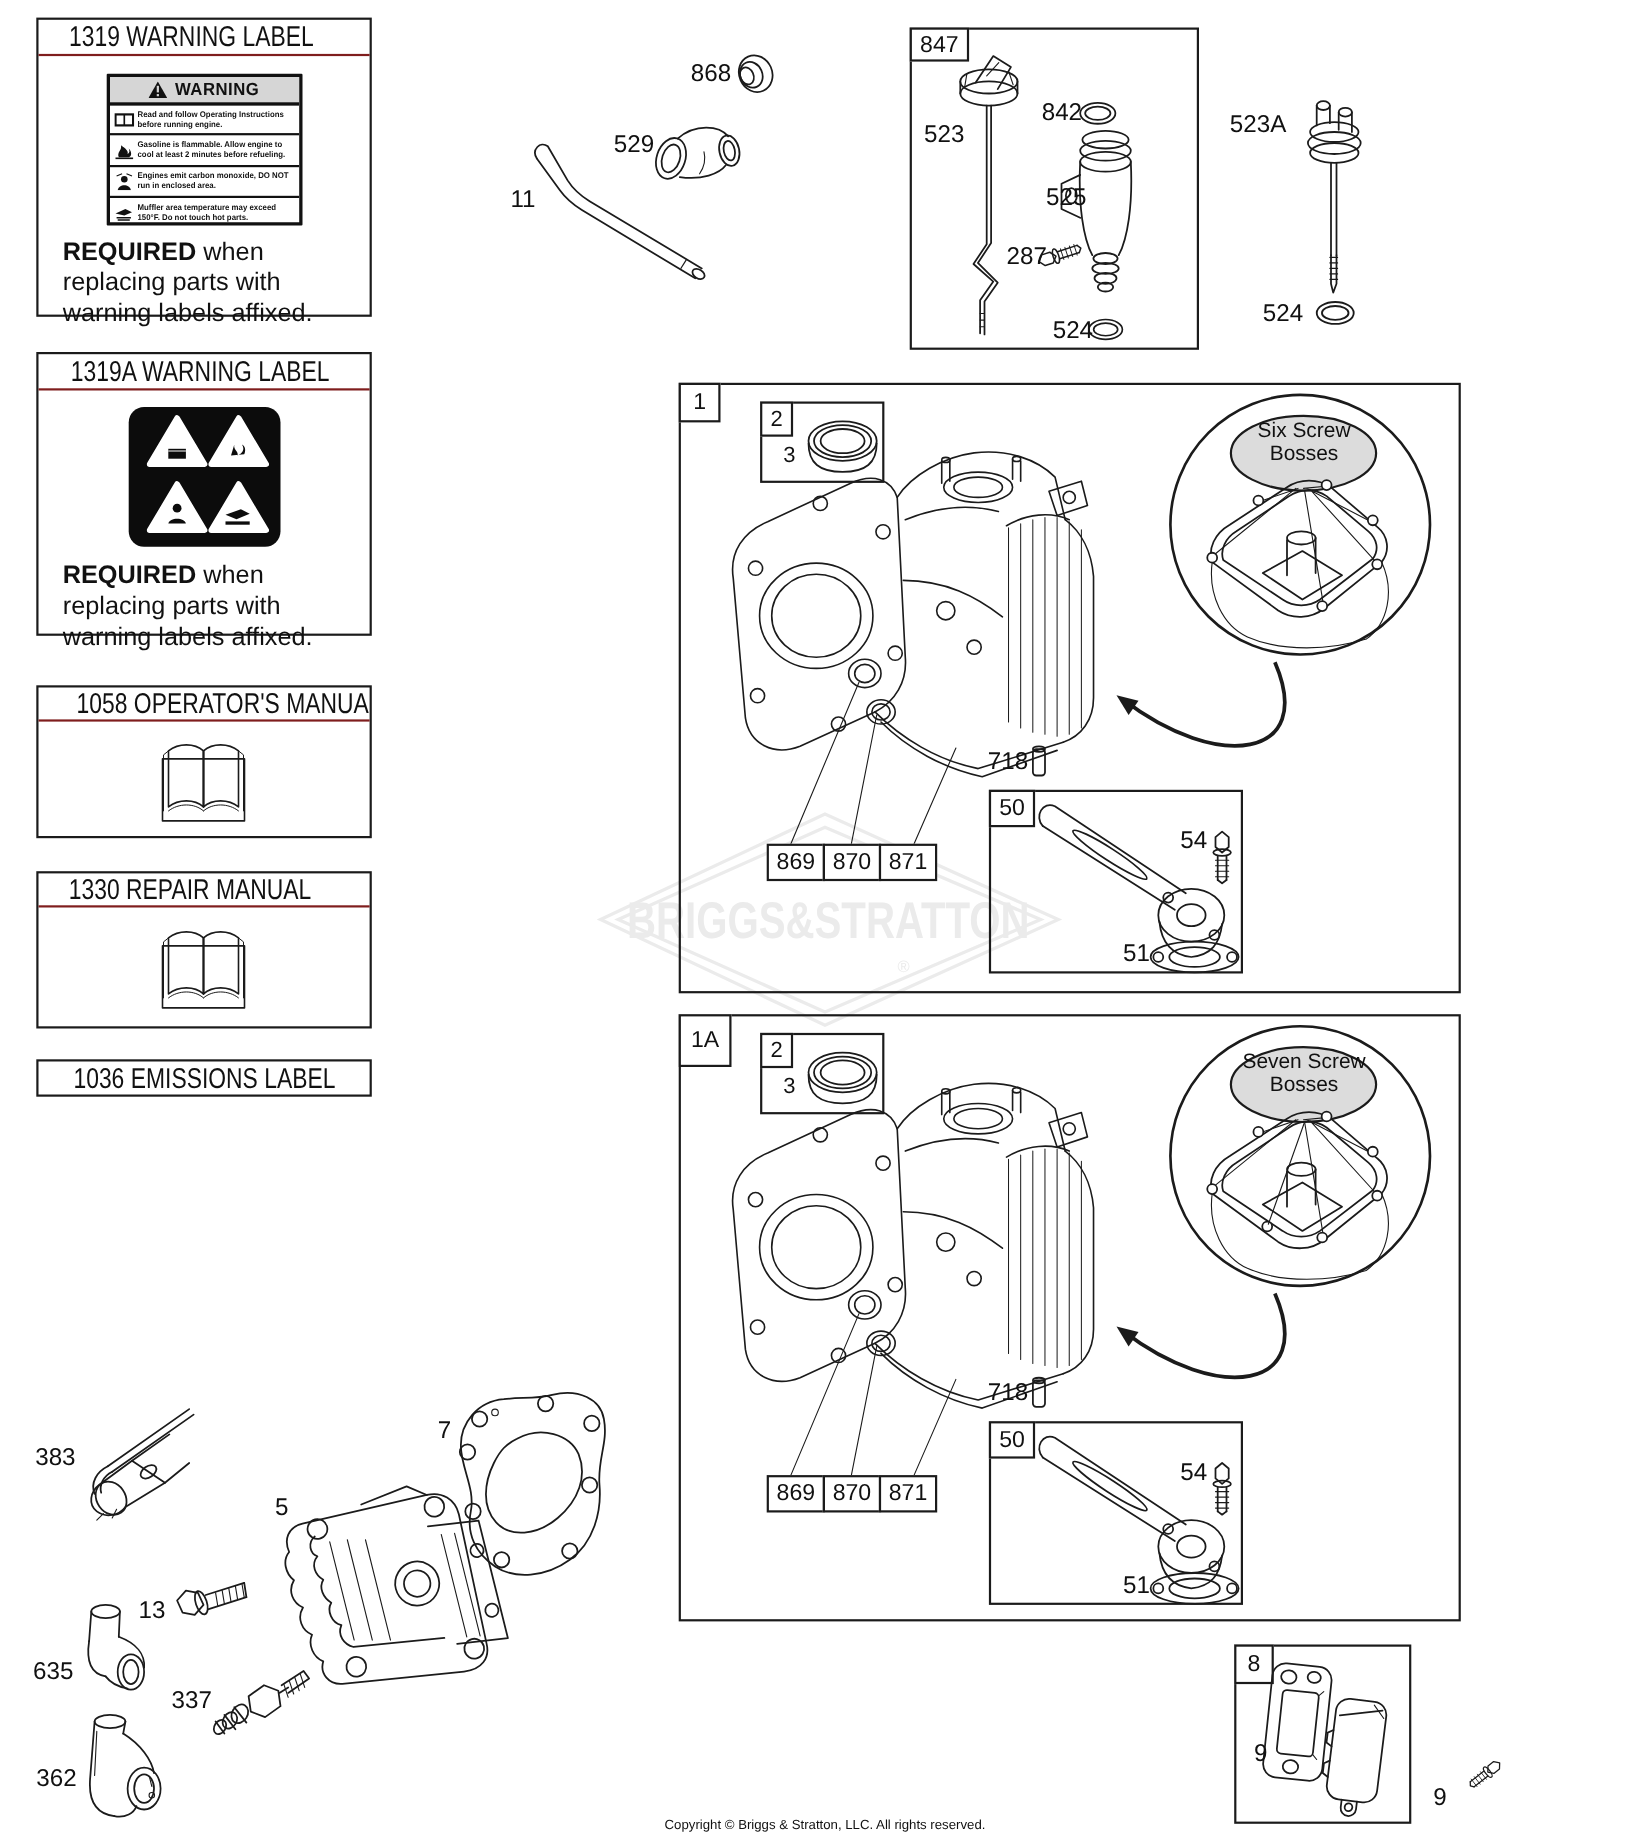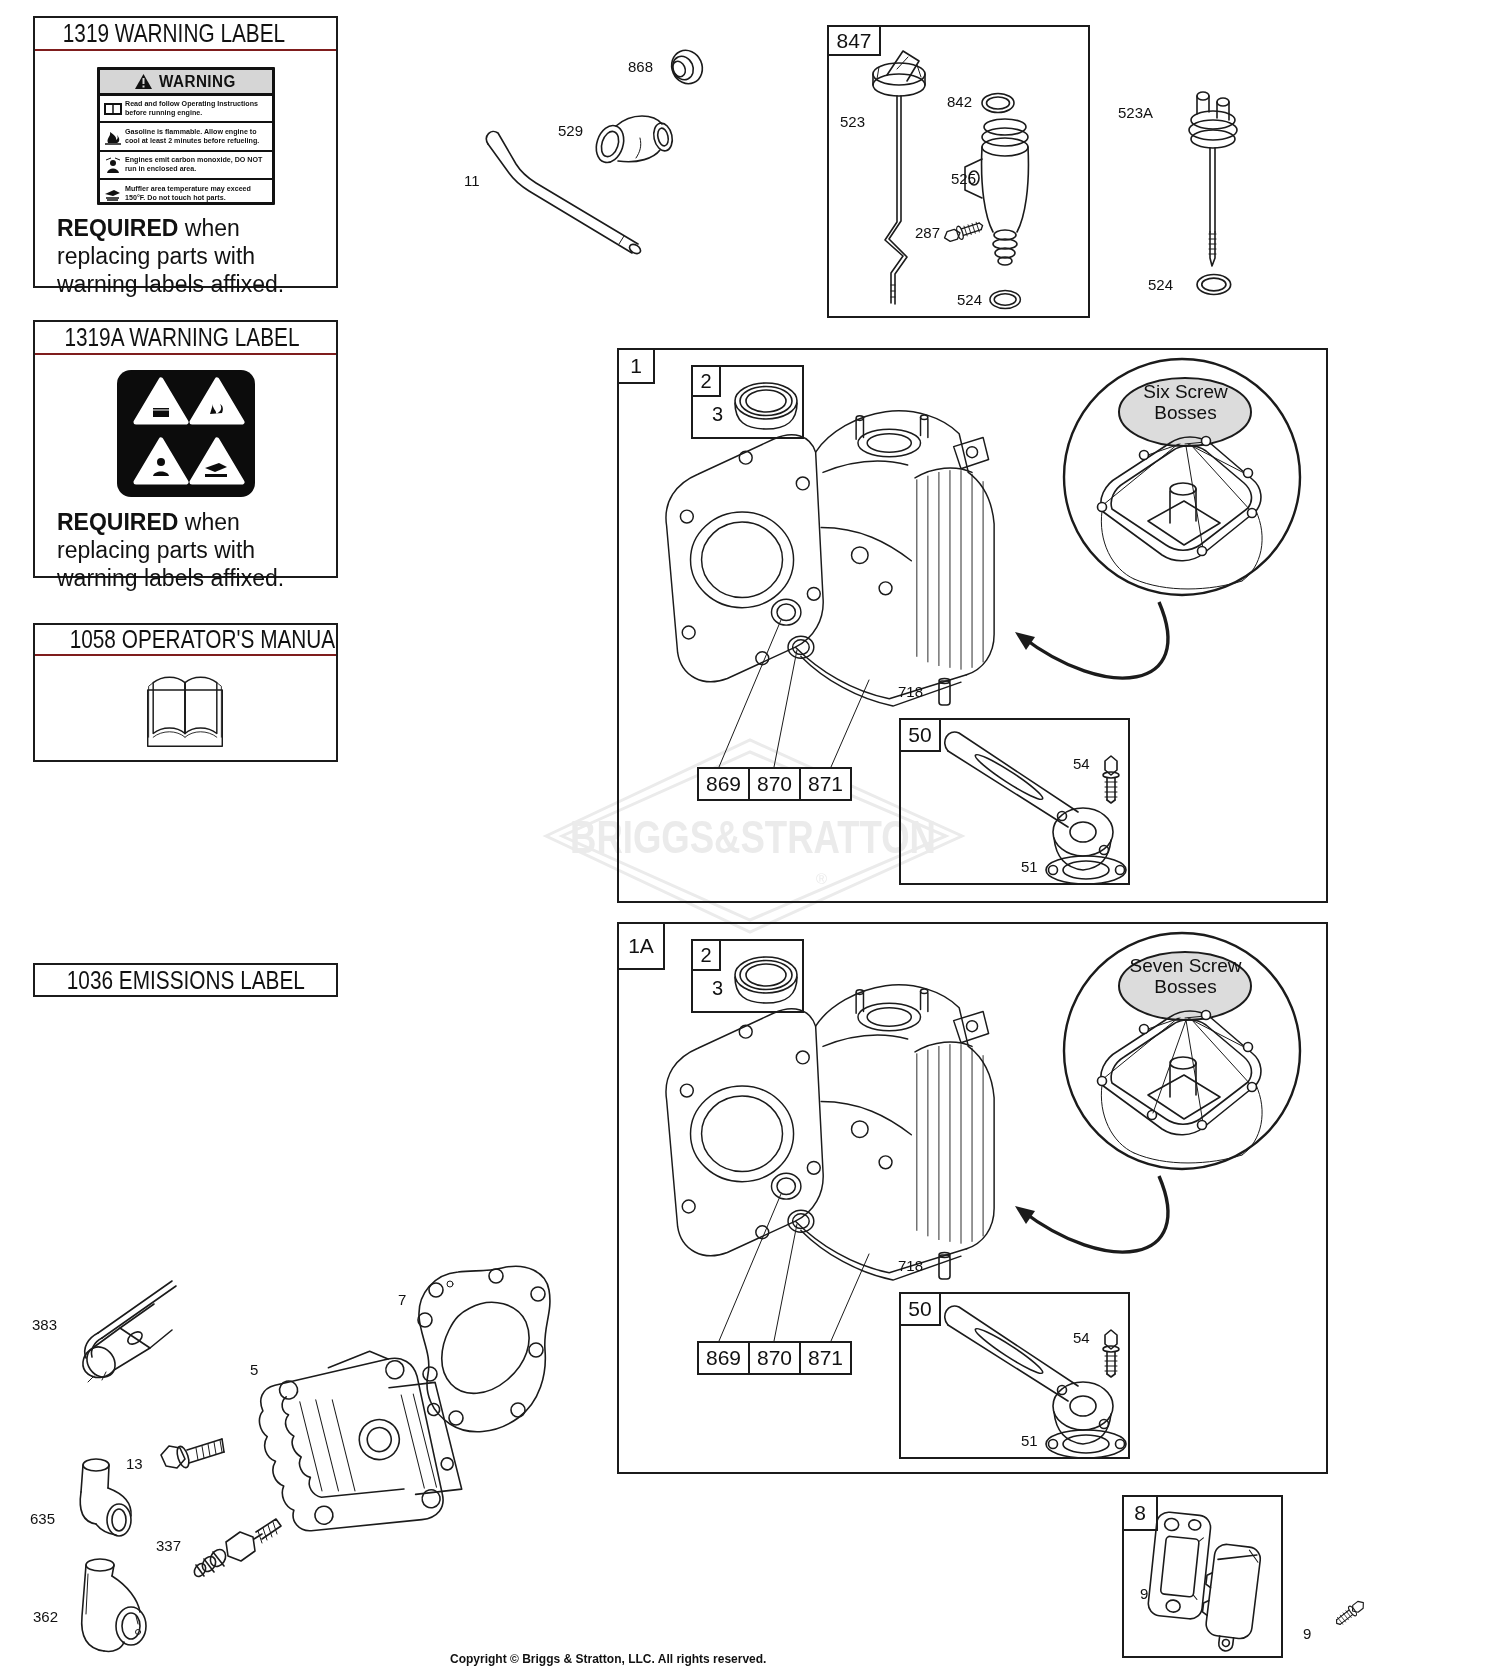--- a/index.html
+++ b/index.html
@@ -3,21 +3,21 @@
 <meta charset="utf-8">
 <style>
   html,body{margin:0;padding:0;background:#fff}
   #page{position:relative;width:1500px;height:1677px;background:#fff;overflow:hidden;
         font-family:"Liberation Sans",sans-serif;color:#111}
   .panel{position:absolute;border:2px solid #1b1b1b;background:transparent;box-sizing:border-box}
   .ptitle{border-bottom:2px solid #7f1d1d;text-align:left;overflow:hidden;height:31px}
   .ptitle span,.bartitle span{display:inline-block;white-space:nowrap;transform:scaleX(.8);
         transform-origin:50% 50%;font-size:26px;line-height:30px}
   .bartitle{text-align:center;height:30px}
-  .co{position:absolute;font-size:15px;line-height:22px;white-space:nowrap;color:#111}
+  .co{position:absolute;font-size:22px;line-height:22px;white-space:nowrap;color:#111}
   .cl{position:absolute;left:-2px;top:-2px;border:2px solid #1b1b1b;background:#fff;
       display:flex;align-items:center;justify-content:center;font-size:21px;box-sizing:border-box}
   .la{position:absolute;overflow:visible}
   .la .s{fill:none;stroke:#1b1b1b;stroke-width:1.6;stroke-linecap:round;stroke-linejoin:round}
   .la .t{fill:none;stroke:#1b1b1b;stroke-width:1;stroke-linecap:round}
   .la .f{fill:#1b1b1b;stroke:none}
   .la .fw{fill:#fff;stroke:#1b1b1b;stroke-width:1.6}
   .la .fg{fill:#dcdcdc;stroke:#1b1b1b;stroke-width:2}
   .req{position:absolute;font-size:23px;line-height:28px}
   .req b{font-weight:700}
@@ -28,22 +28,22 @@
   .cells div:first-child{margin-left:0}
   .wl{position:absolute;border:3px solid #111;border-radius:1px;overflow:hidden;background:#fff;box-sizing:border-box}
   .wl-h{height:23px;background:#d6d6d6;display:flex;align-items:center;justify-content:center;gap:5px;border-bottom:3px solid #111}
   .wl-h b{font-size:16px;transform:scaleX(.95);letter-spacing:.5px}
   .wl-row{display:flex;align-items:center}
   .wl-row + .wl-row{border-top:2.5px solid #111}
   .wl-ic{width:25px;min-width:25px;display:flex;align-items:center;justify-content:center}
   .wl-tx{font-size:7.5px;font-weight:700;line-height:8.6px;padding:2px 2px 2px 0;
          transform:scaleX(.95);transform-origin:0 50%}
   .bl{position:absolute;background:#0c0c0c;border-radius:14px}
-  .copyright{position:absolute;left:450px;top:1652px;width:600px;text-align:left;
-         font-size:12px;font-weight:700}
+  .copyright{position:absolute;left:450px;top:1652px;width:600px;text-align:center;
+         font-size:12px;font-weight:400}
 </style>
 </head>
 <body>
 
 <div id="page">
 
   <svg class="la" width="0" height="0" style="position:absolute">
     <defs>
       <g id="g-ck">
         <path class="s" d="M30,178 C26,152 40,132 64,122 L146,84 C168,74 186,80 192,98 L200,256 C202,280 190,300 170,310 L96,344 C70,354 46,342 42,316 Z"></path>
@@ -220,20 +220,26 @@
     </div>
   </div>
 
   <div class="panel" style="left:33px;top:623px;width:305px;height:139px">
     <div class="ptitle" style="height:29px"><span style="line-height:28px">1058 OPERATOR'S MANUAL</span></div>
     <svg class="la" style="left:100px;top:43px" width="100" height="82" viewBox="0 0 110 90">
         <use href="#g-book"></use>
       </svg>
   </div>
 
+  <div class="panel" style="left:33px;top:792px;width:305px;height:143px">
+    <div class="ptitle" style="height:29px"><span style="line-height:28px">1330 REPAIR MANUAL</span></div>
+    <svg class="la" style="left:100px;top:44px" width="100" height="82" viewBox="0 0 110 90">
+        <use href="#g-book"></use>
+      </svg>
+  </div>
 
   <div class="panel" style="left:33px;top:963px;width:305px;height:34px">
     <div class="bartitle"><span>1036 EMISSIONS LABEL</span></div>
   </div>
 
   <div class="co" style="left:628px;top:56px">868</div>
   <svg class="la" style="left:666px;top:46px" width="40" height="42">
     <ellipse class="s" cx="21" cy="21" rx="15" ry="17" transform="rotate(-24 21 21)"></ellipse>
     <ellipse class="s" cx="17" cy="22" rx="10" ry="12" transform="rotate(-24 17 22)"></ellipse>
     <ellipse class="s" cx="13" cy="23" rx="6" ry="8" transform="rotate(-24 13 23)"></ellipse>

